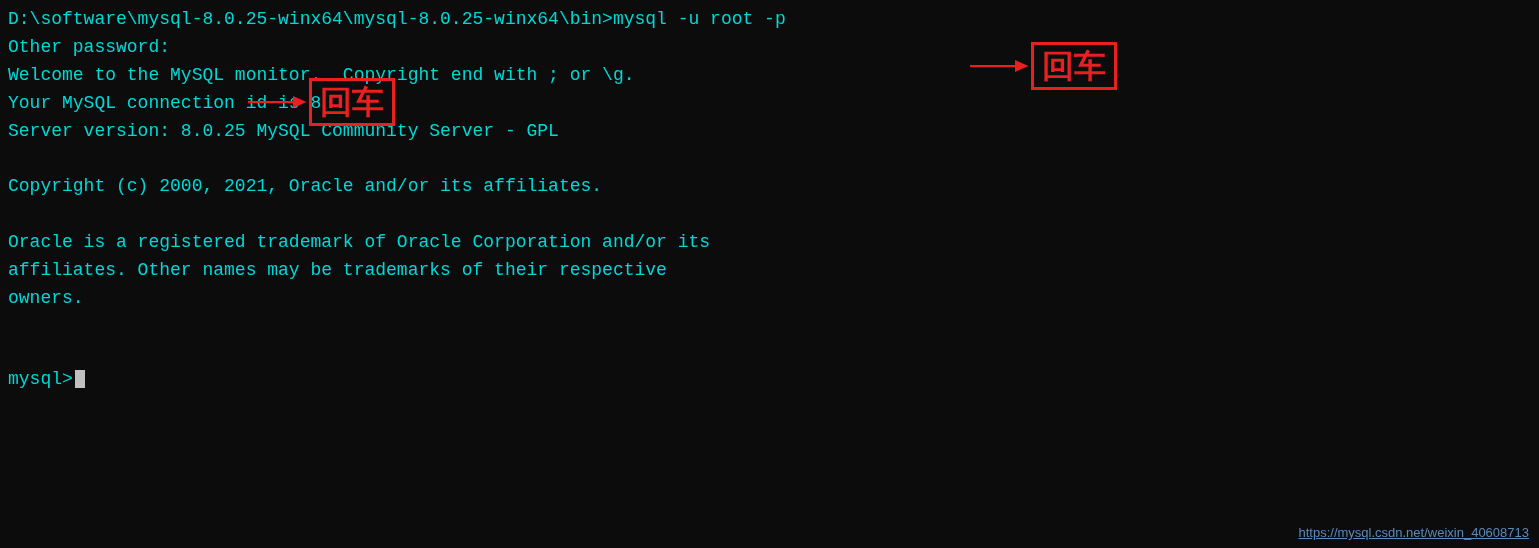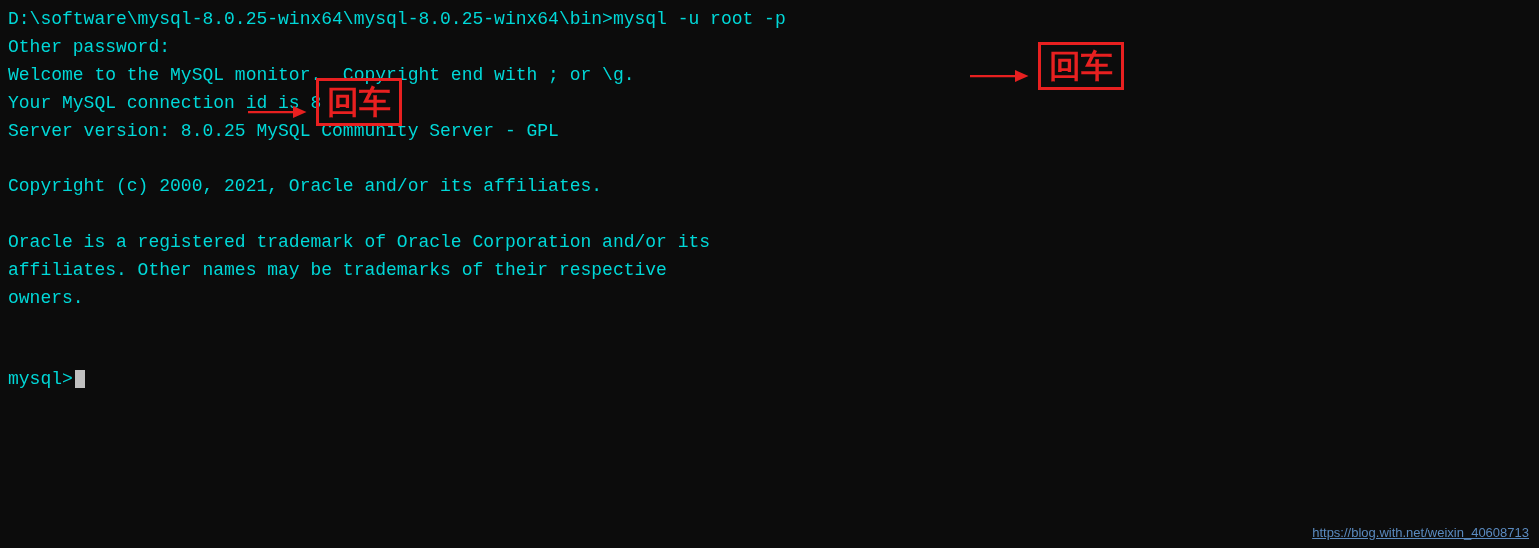--- a/index.html
+++ b/index.html
@@ -26,22 +26,22 @@
     .line {
       line-height: 1.55;
       white-space: pre;
     }
 
     .cyan { color: #00d8d8; }
 
     .annotation {
       position: absolute;
       display: flex;
-      align-items: flex-end;
-      gap: 8px;
+      align-items: center;
+      gap: 1px;
     }
 
     .arrow-right {
       display: inline-flex;
       align-items: center;
     }
 
     .arrow-right svg {
       width: 60px;
       height: 28px;
@@ -129,15 +129,15 @@
   <div class="annotation annotation-2">
     <span class="arrow-right">
       <svg viewBox="0 0 80 28" xmlns="http://www.w3.org/2000/svg">
         <line x1="0" y1="14" x2="60" y2="14" stroke="#e82020" stroke-width="3"></line>
         <polygon points="60,6 78,14 60,22" fill="#e82020"></polygon>
       </svg>
     </span>
     <div class="huiche-box">回车</div>
   </div>
 
-  <div class="watermark">https://blog.with.net/weixin_40608713</div>
+  <div class="watermark">https://mysql.csdn.net/weixin_40608713</div>
 
 </div>
 
 </body></html>

